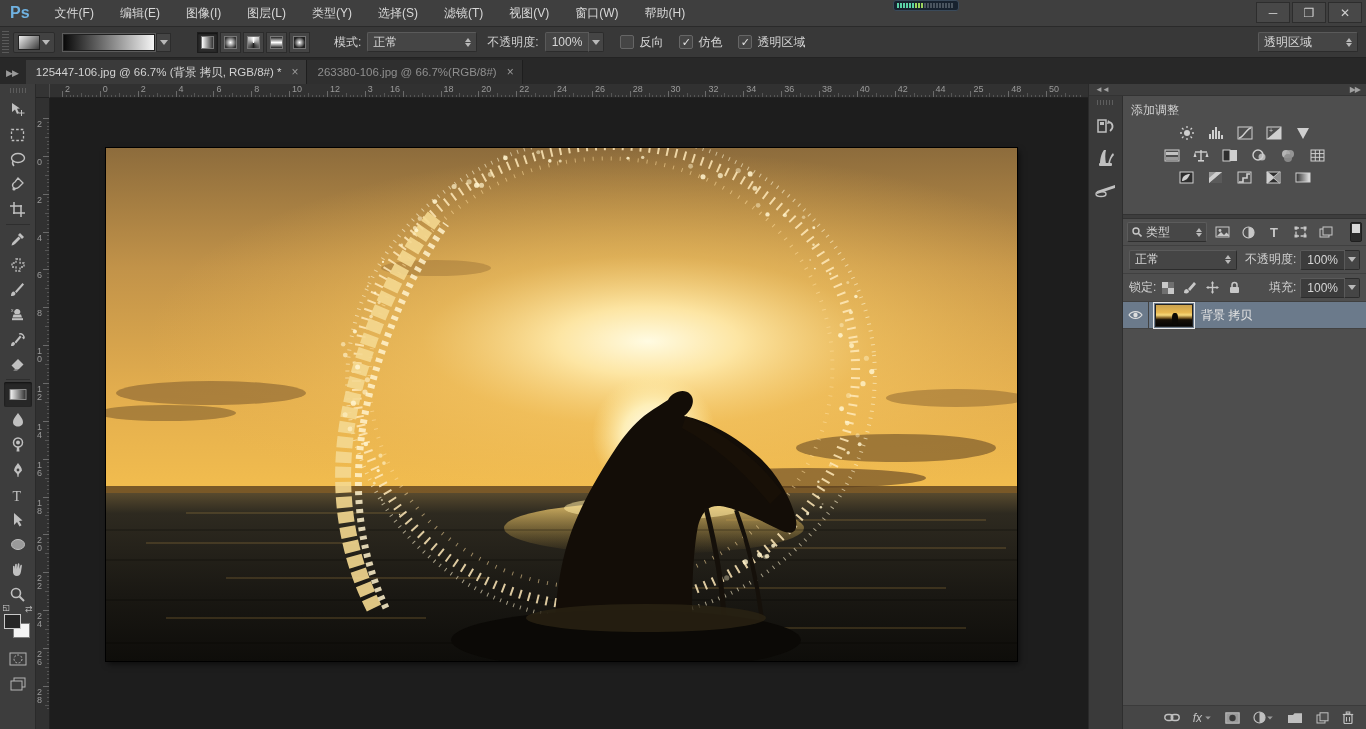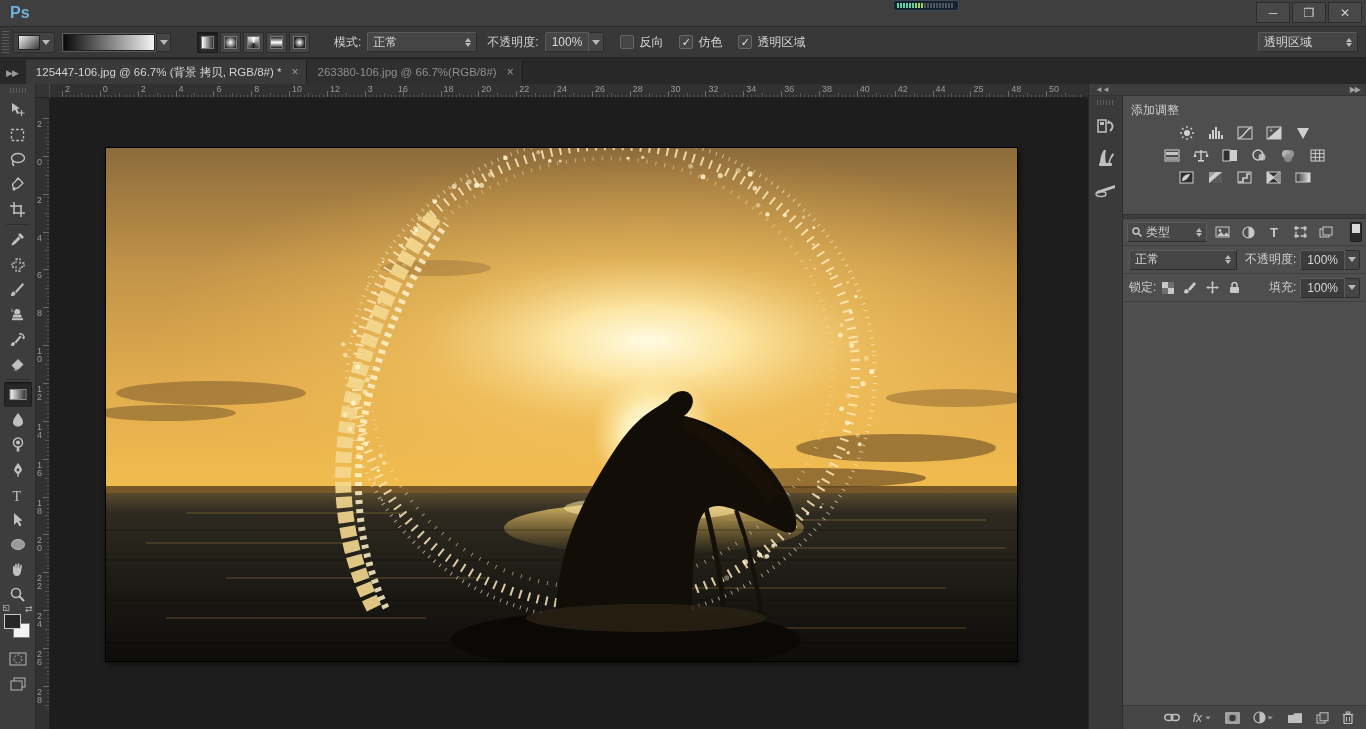--- a/index.html
+++ b/index.html
@@ -146,20 +146,32 @@
   .layers-footer { height:24px; flex:0 0 24px; border-top:1px solid #3b3b3b; background:#464646; display:flex; align-items:center; justify-content:flex-end; gap:13px; padding:0 12px; }
   .fico { display:flex; align-items:center; justify-content:center; }
 </style>
 </head>
 <body>
 
 <div class="app">
 
   <div class="menubar">
     <span class="ps-logo">Ps</span>
+    <div id="menus" style="display:flex;">
+        <span class="menu-item">文件(F)</span>
+        <span class="menu-item">编辑(E)</span>
+        <span class="menu-item">图像(I)</span>
+        <span class="menu-item">图层(L)</span>
+        <span class="menu-item">类型(Y)</span>
+        <span class="menu-item">选择(S)</span>
+        <span class="menu-item">滤镜(T)</span>
+        <span class="menu-item">视图(V)</span>
+        <span class="menu-item">窗口(W)</span>
+        <span class="menu-item">帮助(H)</span>
+      </div>
     <div class="audio-meter" id="audioMeter">
         <i class="on"></i>
         <i class="on"></i>
         <i class="on"></i>
         <i class="on"></i>
         <i class="on"></i>
         <i class="on"></i>
         <i class="on2"></i>
         <i class="on2"></i>
         <i class="on2"></i>
@@ -520,21 +532,21 @@
             <i class="hr-tick" style="left: 314.8px; height: 6px;"></i>
             <i class="hr-tick" style="left: 318.585px; height: 2px; background: rgb(85, 85, 85);"></i>
             <i class="hr-tick" style="left: 322.37px; height: 2px; background: rgb(85, 85, 85);"></i>
             <i class="hr-tick" style="left: 326.155px; height: 2px; background: rgb(85, 85, 85);"></i>
             <i class="hr-tick" style="left: 329.94px; height: 2px; background: rgb(85, 85, 85);"></i>
             <i class="hr-tick" style="left: 333.725px; height: 4px; background: rgb(85, 85, 85);"></i>
             <i class="hr-tick" style="left: 337.51px; height: 2px; background: rgb(85, 85, 85);"></i>
             <i class="hr-tick" style="left: 341.295px; height: 2px; background: rgb(85, 85, 85);"></i>
             <i class="hr-tick" style="left: 345.08px; height: 2px; background: rgb(85, 85, 85);"></i>
             <i class="hr-tick" style="left: 348.865px; height: 2px; background: rgb(85, 85, 85);"></i>
-            <span class="hr-num" style="left: 348px;">16</span>
+            <span class="hr-num" style="left: 340px;">16</span>
             <i class="hr-tick" style="left: 352.65px; height: 6px;"></i>
             <i class="hr-tick" style="left: 356.435px; height: 2px; background: rgb(85, 85, 85);"></i>
             <i class="hr-tick" style="left: 360.22px; height: 2px; background: rgb(85, 85, 85);"></i>
             <i class="hr-tick" style="left: 364.005px; height: 2px; background: rgb(85, 85, 85);"></i>
             <i class="hr-tick" style="left: 367.79px; height: 2px; background: rgb(85, 85, 85);"></i>
             <i class="hr-tick" style="left: 371.575px; height: 4px; background: rgb(85, 85, 85);"></i>
             <i class="hr-tick" style="left: 375.36px; height: 2px; background: rgb(85, 85, 85);"></i>
             <i class="hr-tick" style="left: 379.145px; height: 2px; background: rgb(85, 85, 85);"></i>
             <i class="hr-tick" style="left: 382.93px; height: 2px; background: rgb(85, 85, 85);"></i>
             <i class="hr-tick" style="left: 386.715px; height: 2px; background: rgb(85, 85, 85);"></i>
@@ -1360,20 +1372,32 @@
               </div>
               <span class="lab" style="margin-left:auto">填充:</span>
               <div class="val-box">
                 <div class="val-field" style="min-width:38px;background:#3c3c3c;">100%</div>
                 <div class="val-arrow">
                     <span class="drop-arrow"></span>
                   </div>
               </div>
             </div>
             <div class="layers-list">
+              <div class="layer-row selected">
+                <div class="eye-cell">
+                  <svg width="15" height="10" viewBox="0 0 15 10">
+                      <path d="M 1 5 C 4 0.5 11 0.5 14 5 C 11 9.5 4 9.5 1 5 Z" fill="none" stroke="#dedede" stroke-width="1.2"></path>
+                      <circle cx="7.5" cy="5" r="2.2" fill="#dedede"></circle>
+                    </svg>
+                </div>
+                <div class="layer-thumb bracketed">
+                    <span class="fig"></span>
+                  </div>
+                <span class="layer-name">背景 拷贝</span>
+              </div>
             </div>
             <div class="layers-footer">
               <span class="fico">
                   <svg width="16" height="9" viewBox="0 0 16 9">
                     <rect x="0.8" y="1.5" width="8" height="6" rx="3" fill="none" stroke="#c0c0c0" stroke-width="1.4"></rect>
                     <rect x="7.2" y="1.5" width="8" height="6" rx="3" fill="none" stroke="#c0c0c0" stroke-width="1.4"></rect>
                   </svg>
                 </span>
               <span class="fico" style="color:#c0c0c0;font-style:italic;font-size:12px;">
                   <span>fx</span>

